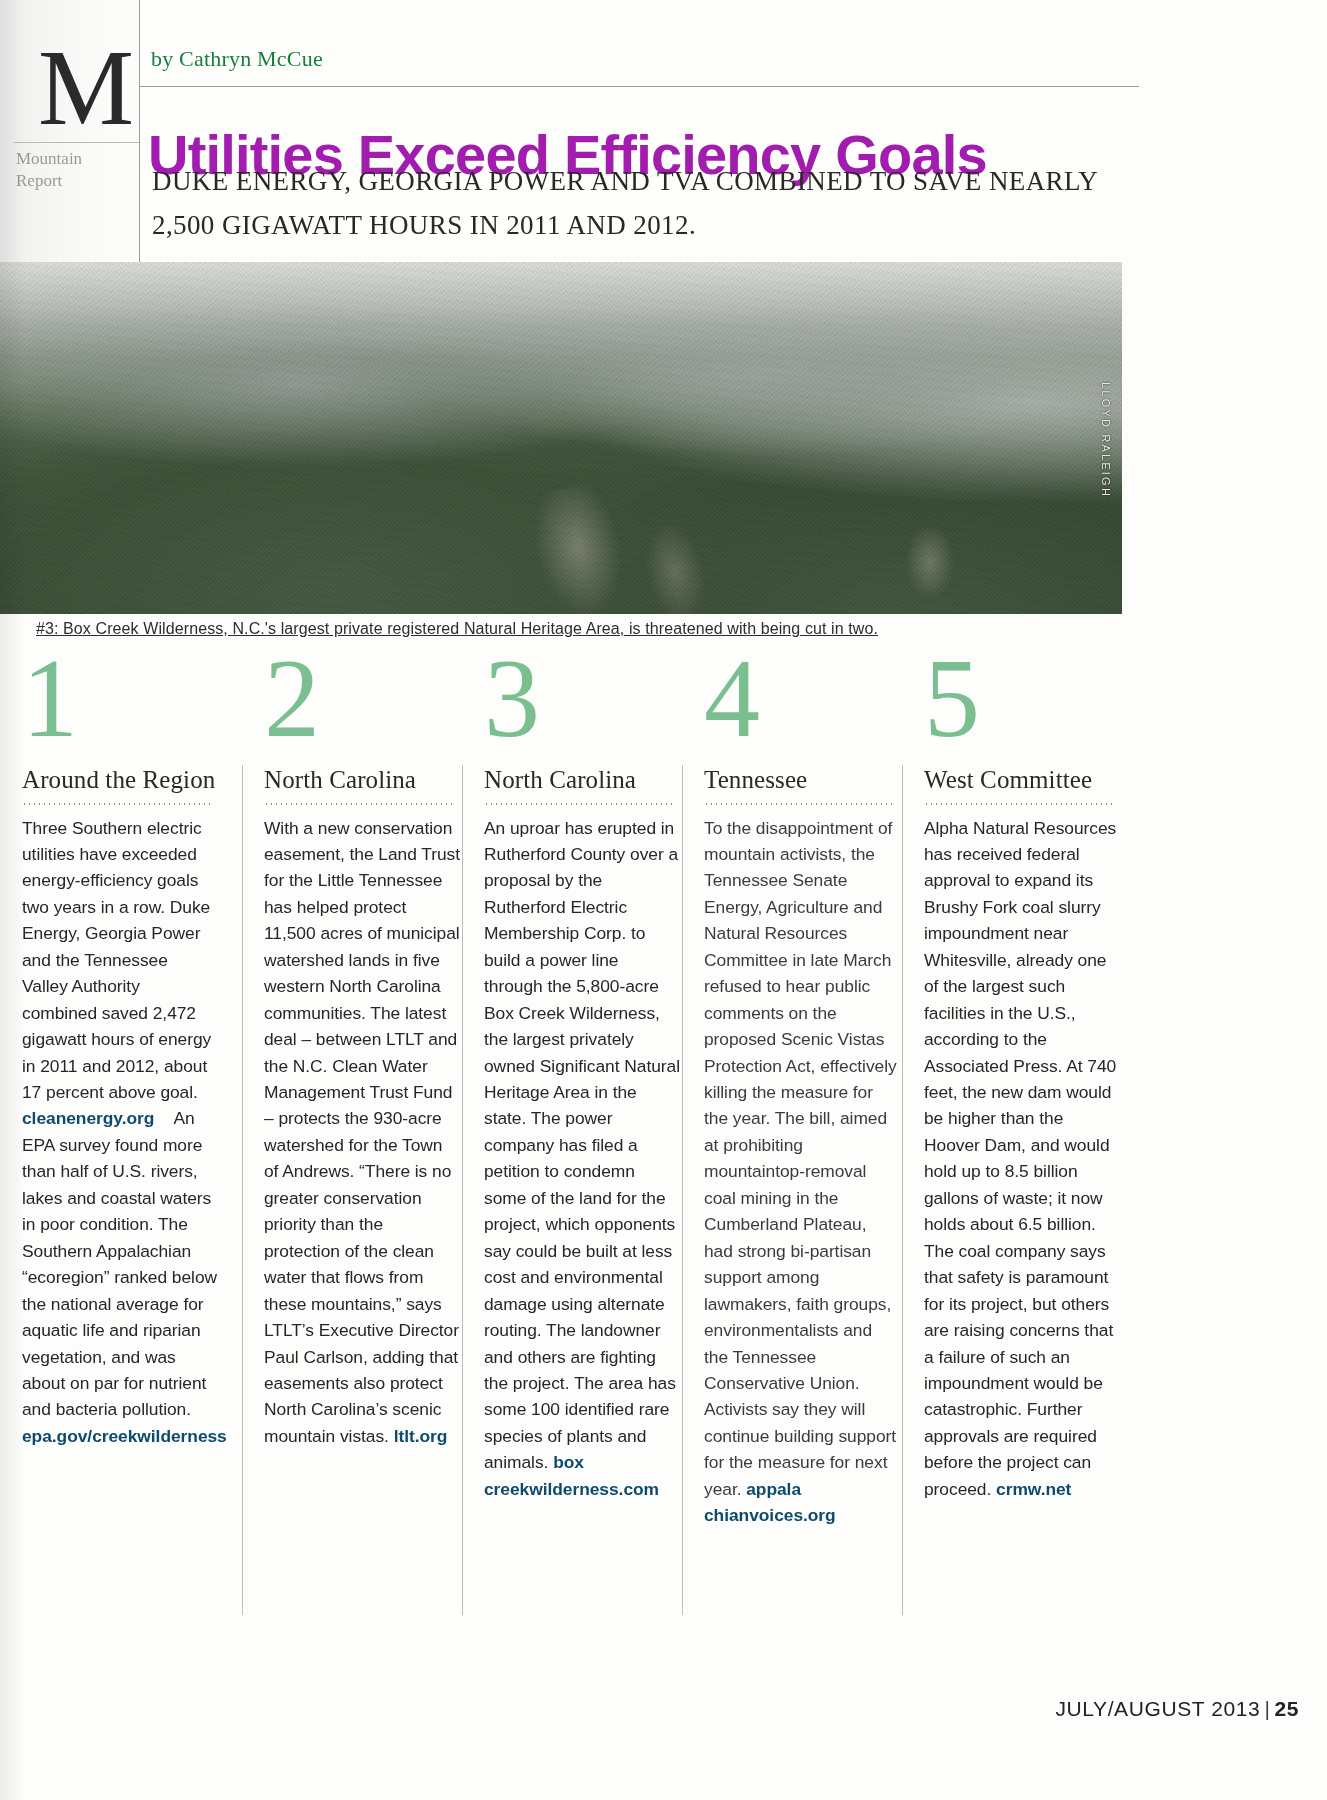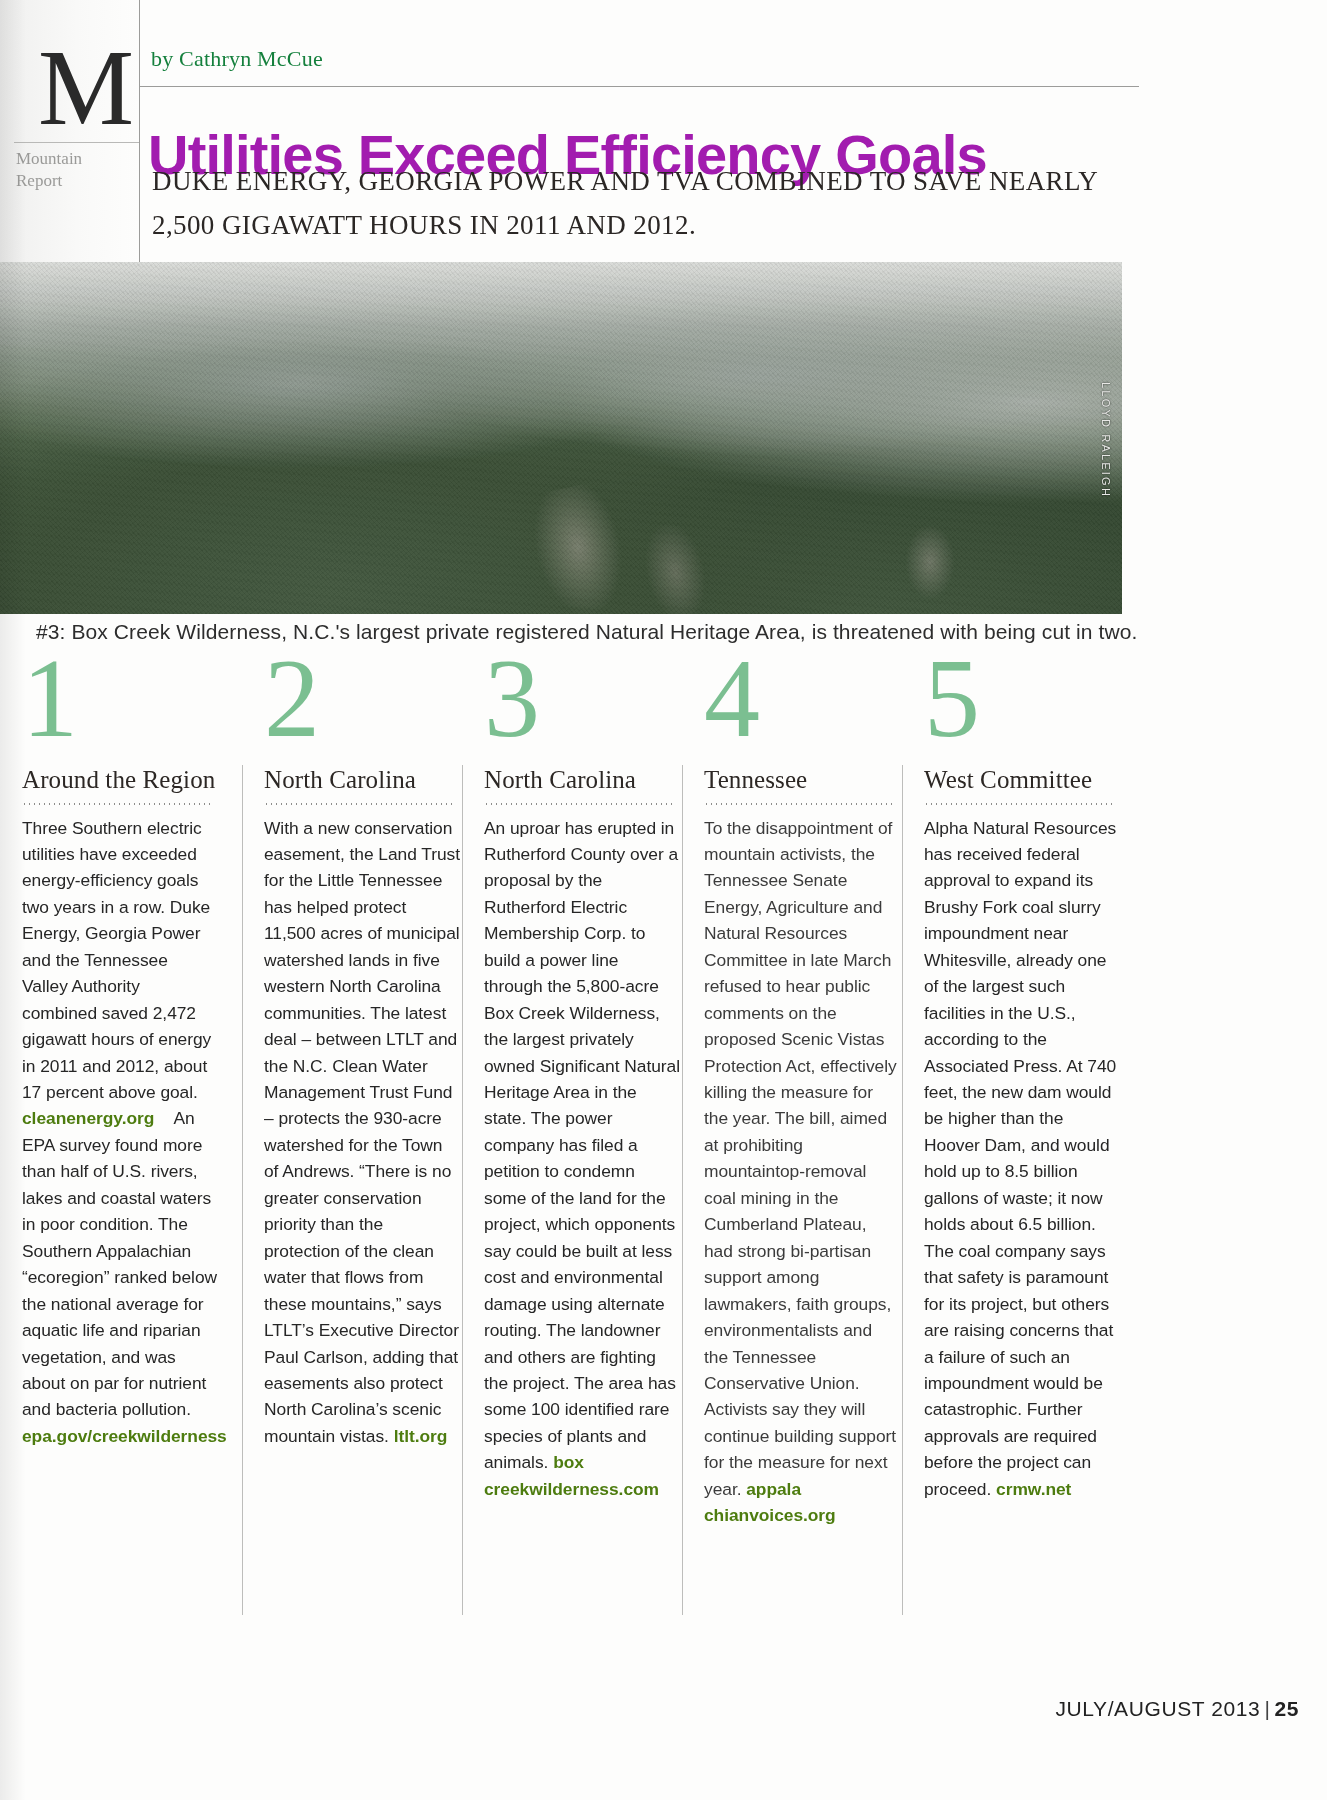--- a/index.html
+++ b/index.html
@@ -186,23 +186,24 @@
     top: 262px;
     width: 205px;
     height: 352px;
     background: #fdfdfc;
   }
   .caption {
     position: absolute;
     left: 36px;
     top: 620px;
     font-family: "Liberation Sans", sans-serif;
-    font-size: 21px;
+    font-size: 16px;
     color: #2d2d2d;
     letter-spacing: 0.1px;
+    text-decoration: underline;
   }
 
   
   .cols {
     position: absolute;
     left: 22px;
     top: 650px;
     width: 1285px;
     height: 1000px;
     display: flex;
@@ -258,21 +259,21 @@
     font-family: "Liberation Sans", sans-serif;
     font-size: 17.4px;
     line-height: 1.52;
     color: #262626;
     text-align: left;
     width: 196px;
     letter-spacing: -0.05px;
   }
   .body .indent { text-indent: 20px; display: inline; }
   .lnk {
-    color: #4d7c0f;
+    color: #0c4a6e;
     font-weight: 700;
   }
 
   
   .col4 .body { color: #3b3b3b; }
 
   
   .footer {
     position: absolute;
     left: 0;

